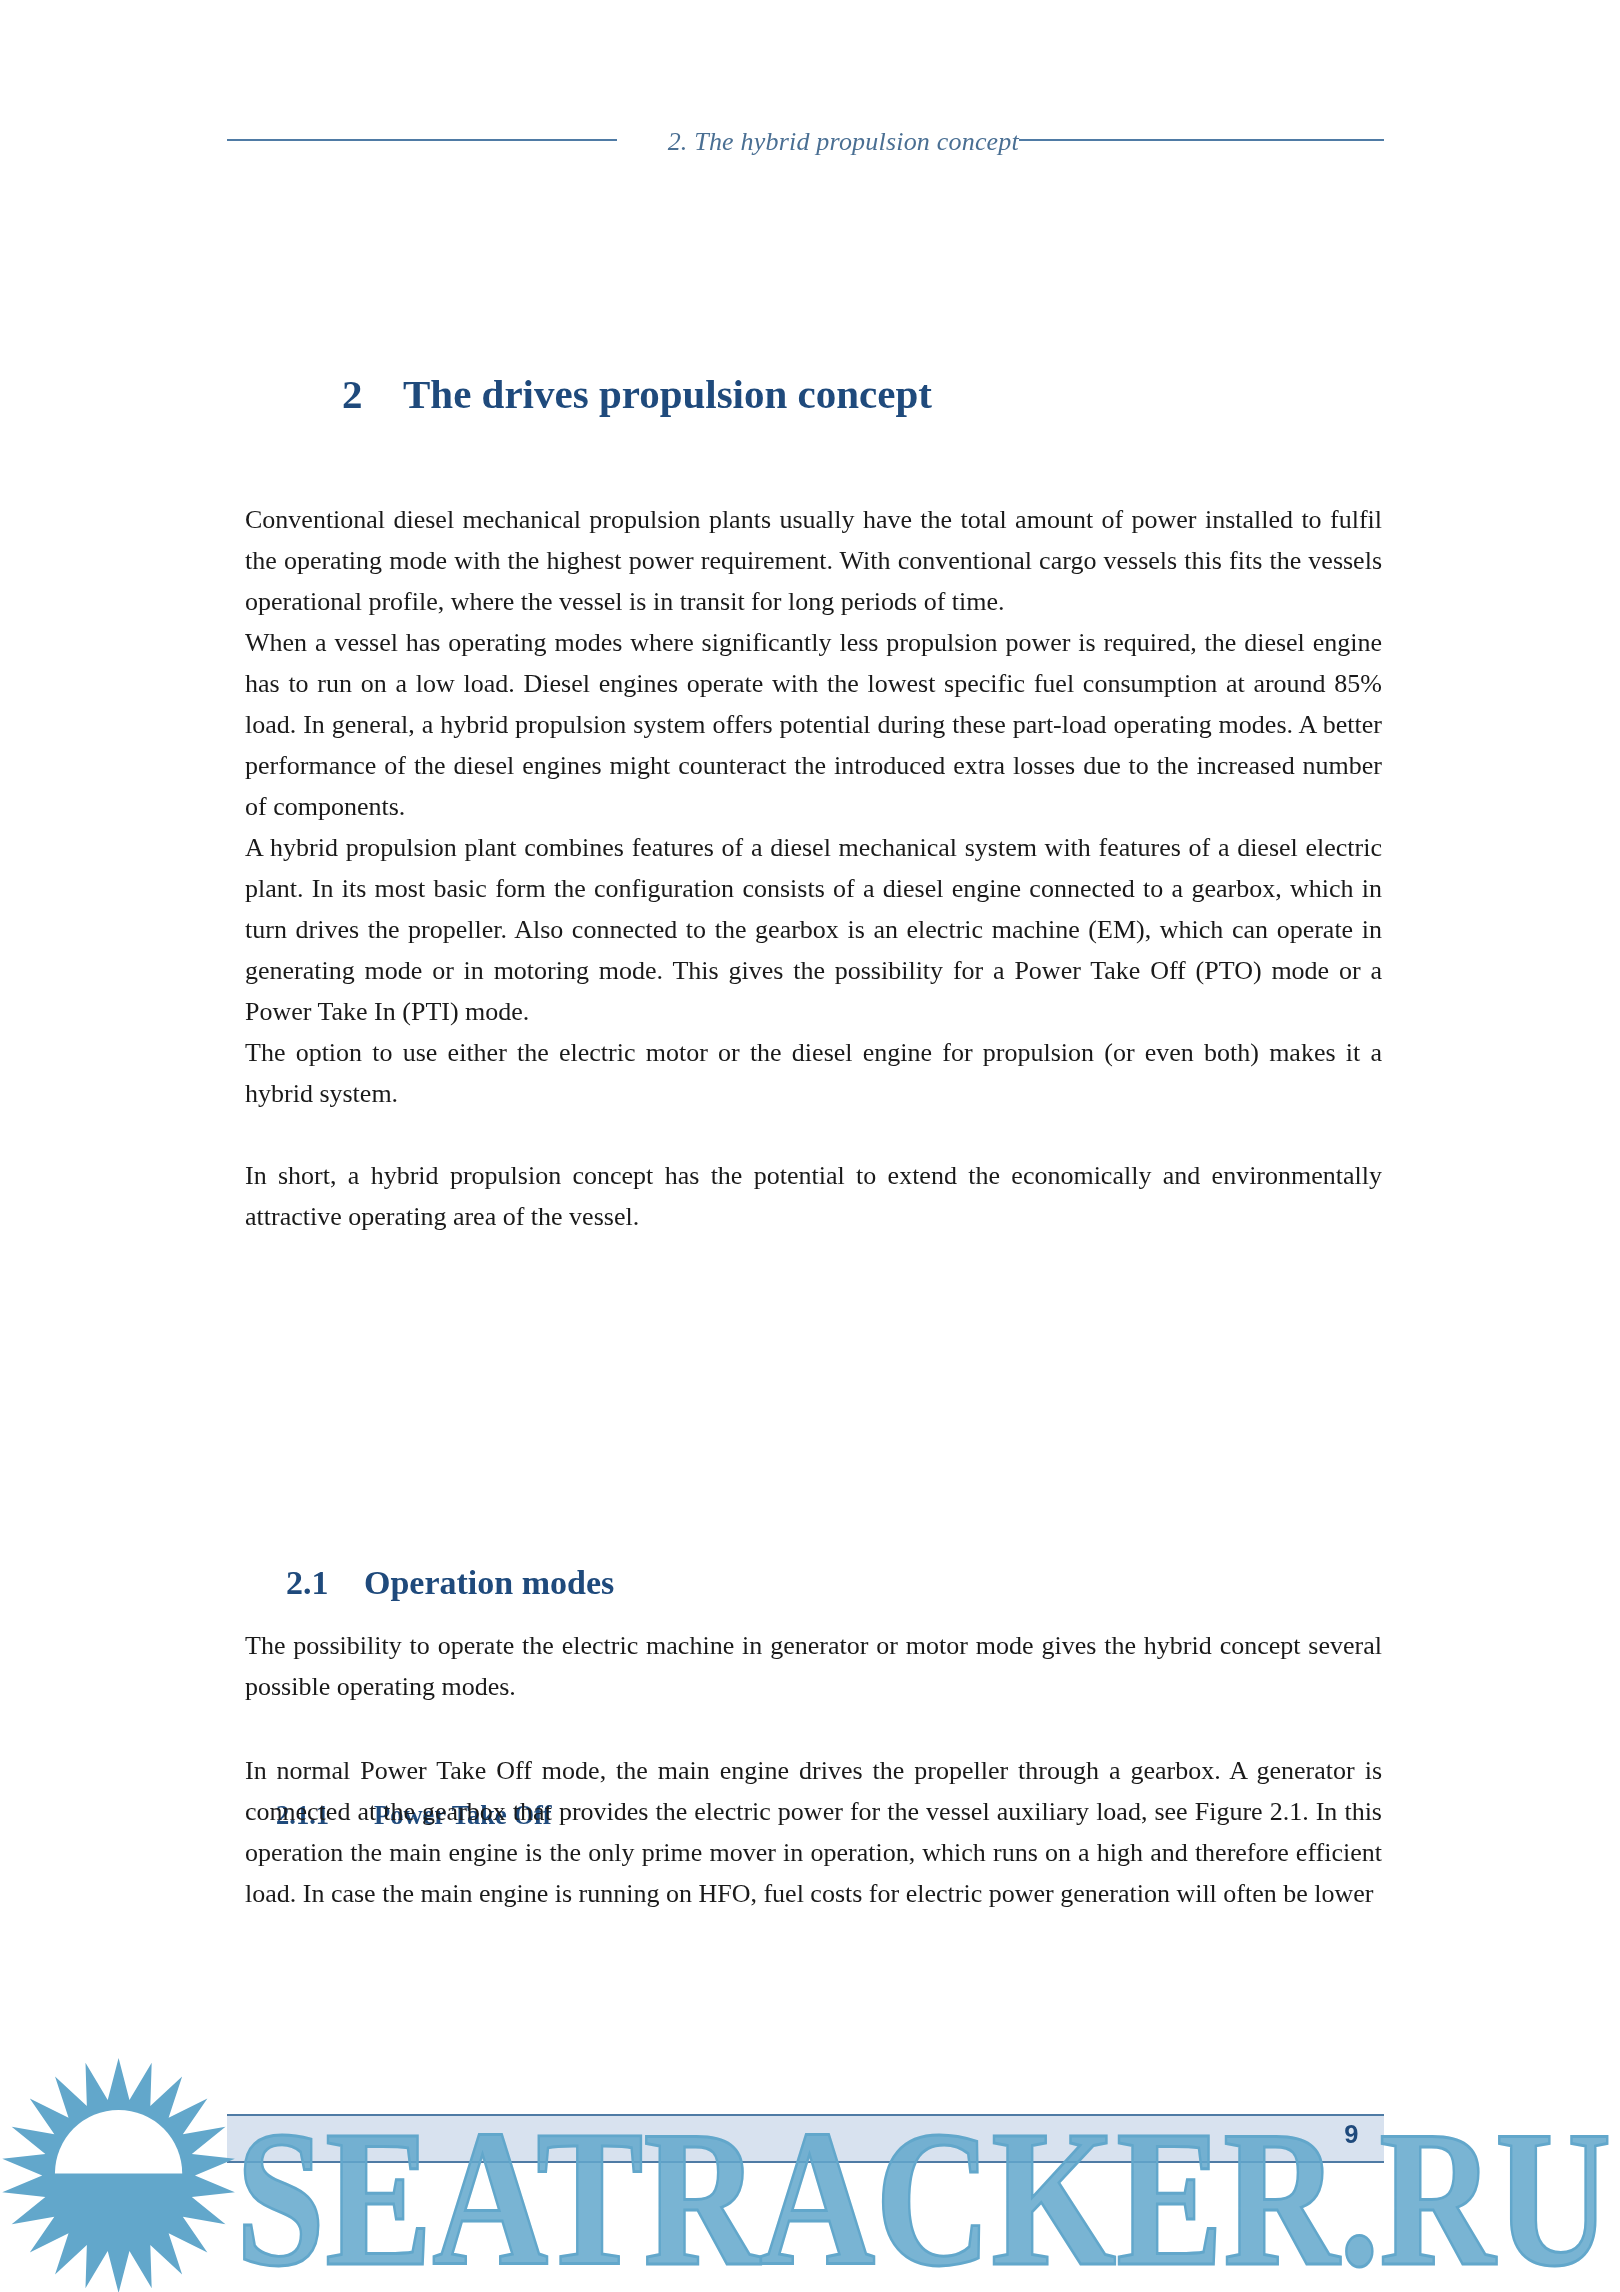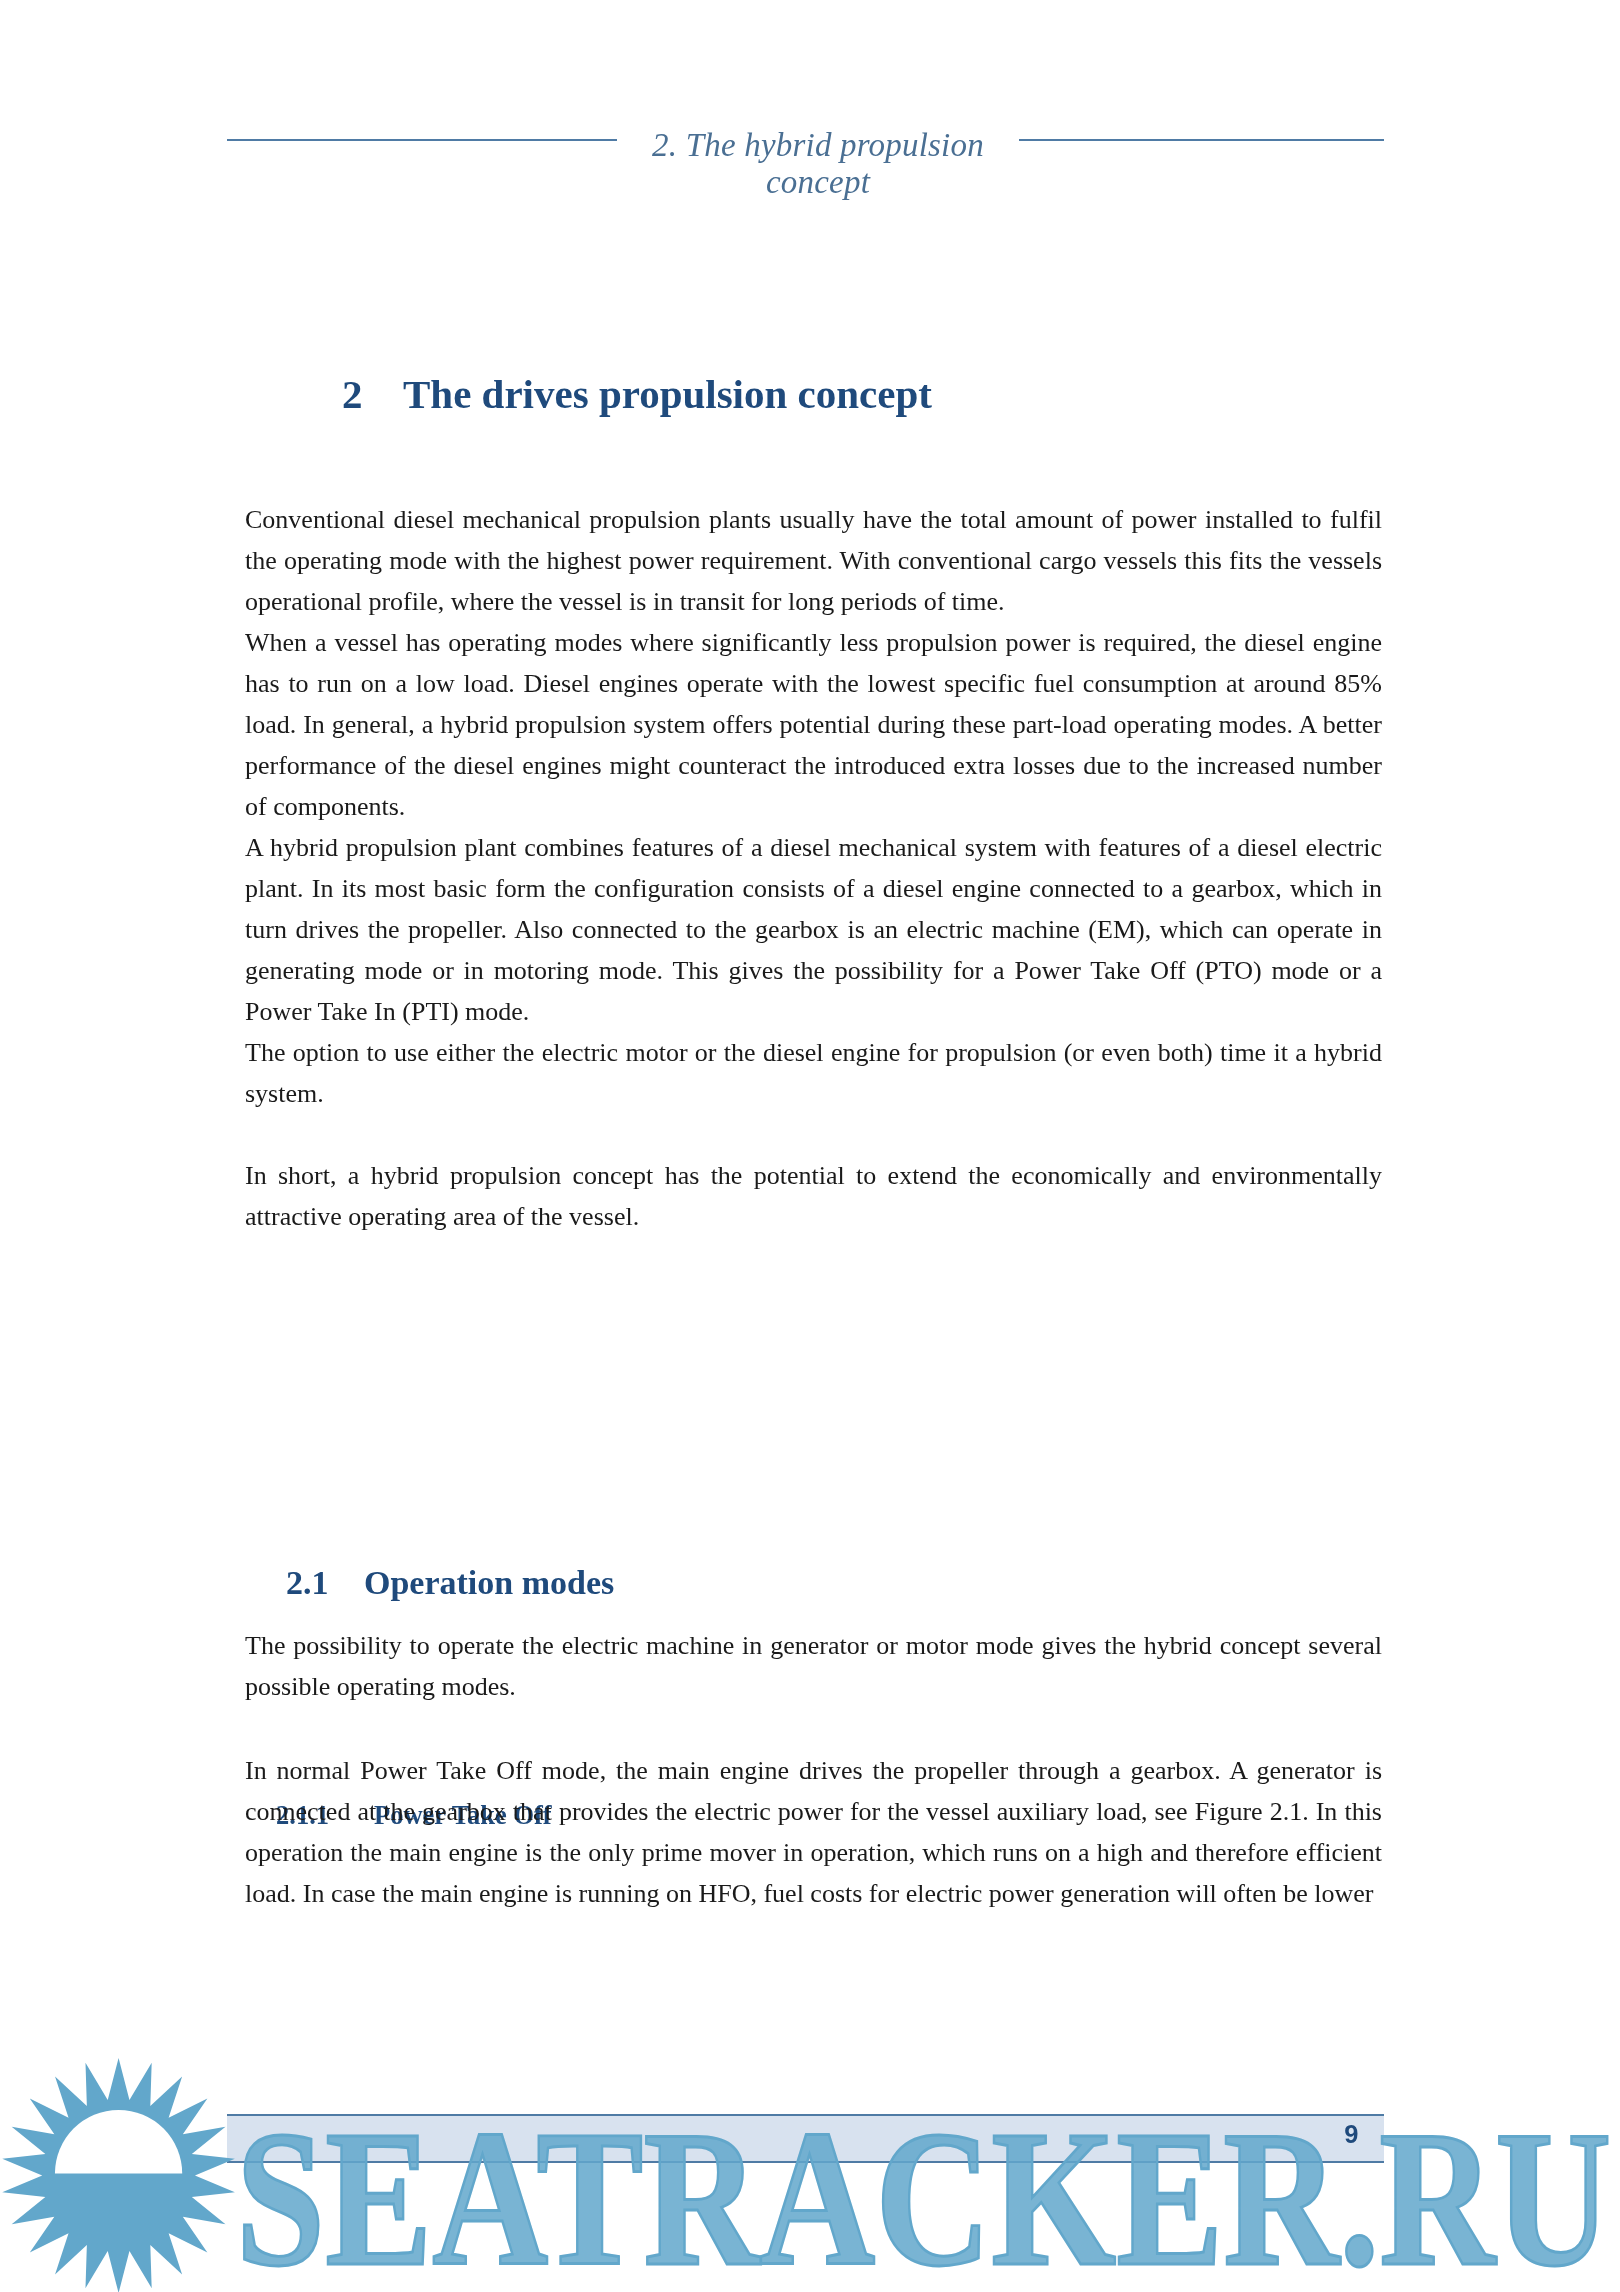--- a/index.html
+++ b/index.html
@@ -4,22 +4,22 @@
 <style>
   html, body { margin:0; padding:0; background:#ffffff; }
   body { width:1620px; height:2293px; position:relative; overflow:hidden;
          font-family:"Liberation Serif", "DejaVu Serif", serif; color:#1a1a1a; }
 
   
   .run-header { position:absolute; top:127px; left:227px; width:1157px; height:29px; }
   .run-header .rule { position:absolute; top:11.8px; height:2px; background:#4f7ba5; }
   .run-header .rule.left { left:0; width:390px; }
   .run-header .rule.right { left:792px; width:365px; }
-  .run-header .title { position:absolute; left:390px; width:402px; top:0; text-align:center;
-        font-style:italic; font-size:33px; color:#4a6f93; letter-spacing:0.2px; }
+  .run-header .title { position:absolute; left:390px; width:402px; top:0; text-align:right;
+        font-style:italic; font-size:26px; color:#4a6f93; letter-spacing:0.2px; }
 
   
   .chapter { position:absolute; top:370px; left:342px; font-weight:bold; font-size:41px;
         color:#1f4a7c; white-space:nowrap; }
   .chapter .num { display:inline-block; width:61px; }
 
   .body-text { position:absolute; left:245px; width:1137px; font-size:26px; line-height:41px;
         text-align:justify; }
   .body-text p { margin:0; }
   .gap { height:41px; }
@@ -49,21 +49,21 @@
 </div>
 
 <h1 class="chapter" style="margin:0">
   <span class="num">2</span><span>The drives propulsion concept</span>
 </h1>
 
 <div class="body-text" style="top:499px">
   <p>Conventional diesel mechanical propulsion plants usually have the total amount of power installed to fulfil the operating mode with the highest power requirement. With conventional cargo vessels this fits the vessels operational profile, where the vessel is in transit for long periods of time.</p>
   <p>When a vessel has operating modes where significantly less propulsion power is required, the diesel engine has to run on a low load. Diesel engines operate with the lowest specific fuel consumption at around 85% load. In general, a hybrid propulsion system offers potential during these part-load operating modes. A better performance of the diesel engines might counteract the introduced extra losses due to the increased number of components.</p>
   <p>A hybrid propulsion plant combines features of a diesel mechanical system with features of a diesel electric plant. In its most basic form the configuration consists of a diesel engine connected to a gearbox, which in turn drives the propeller. Also connected to the gearbox is an electric machine (EM), which can operate in generating mode or in motoring mode. This gives the possibility for a Power Take Off (PTO) mode or a Power Take In (PTI) mode.</p>
-  <p>The option to use either the electric motor or the diesel engine for propulsion (or even both) time it a hybrid system.</p>
+  <p>The option to use either the electric motor or the diesel engine for propulsion (or even both) makes it a hybrid system.</p>
   <div class="gap"></div>
   <p>In short, a hybrid propulsion concept has the potential to extend the economically and environmentally attractive operating area of the vessel.</p>
 </div>
 
 <h2 class="sec" style="margin:10px; top:1554px">
   <span class="num">2.1</span><span>Operation modes</span>
 </h2>
 
 <div class="body-text" style="top:1625px">
   <p>The possibility to operate the electric machine in generator or motor mode gives the hybrid concept several possible operating modes.</p>

